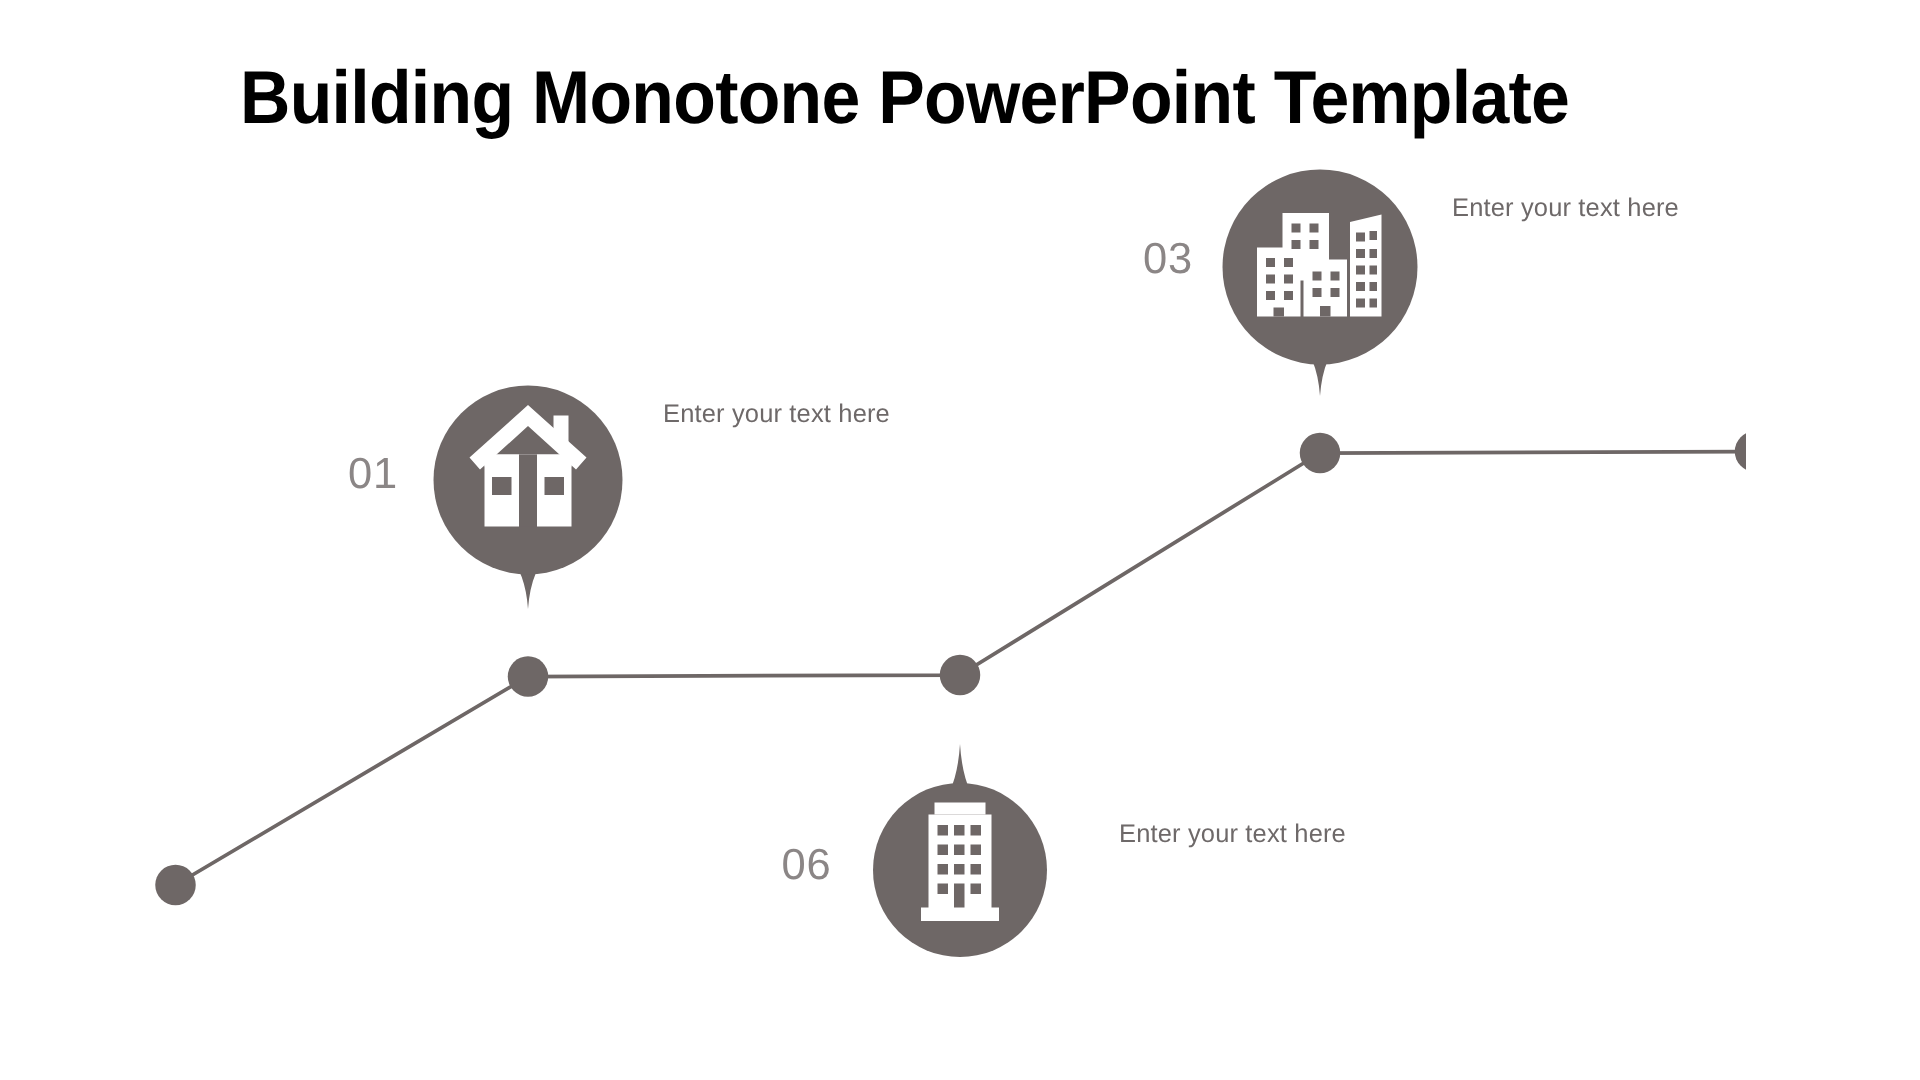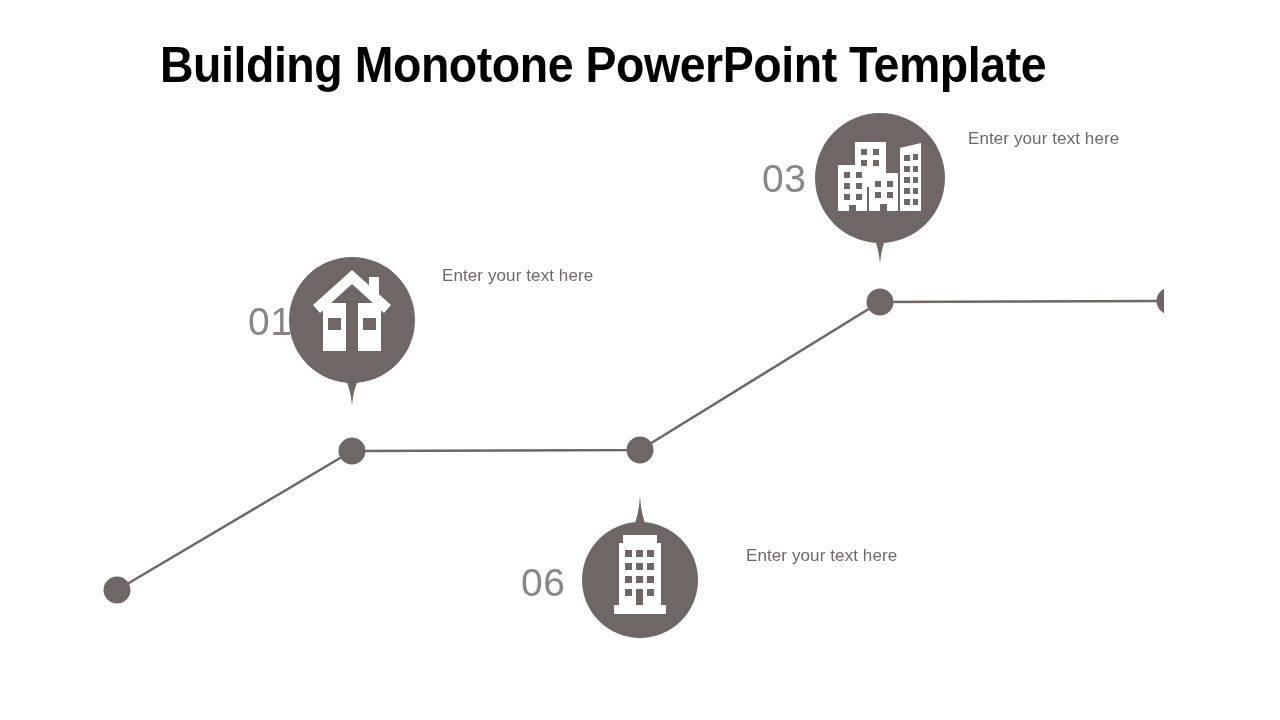--- a/index.html
+++ b/index.html
@@ -40,30 +40,30 @@
   .caption {
     position: absolute;
     font-size: 17px;
     color: #6e6969;
     font-weight: normal;
     white-space: nowrap;
     letter-spacing: 0.1px;
   }
   .step-number {
     position: absolute;
-    font-size: 39px;
+    font-size: 29px;
     color: #8b8686;
     font-weight: normal;
     white-space: nowrap;
     letter-spacing: 0.5px;
   }
   #caption-1 { left: 442px; top: 266px; }
   #caption-2 { left: 746px; top: 546px; }
   #caption-3 { left: 968px; top: 129px; }
-  #number-1 { left: 248px; top: 300px; }
+  #number-1 { left: 232px; top: 300px; }
   #number-2 { left: 521px; top: 561px; }
   #number-3 { left: 762px; top: 157px; }
 </style>
 </head>
 <body>
 
 <div id="slide">
 
   <div id="slide-title">Building Monotone PowerPoint Template</div>
 

